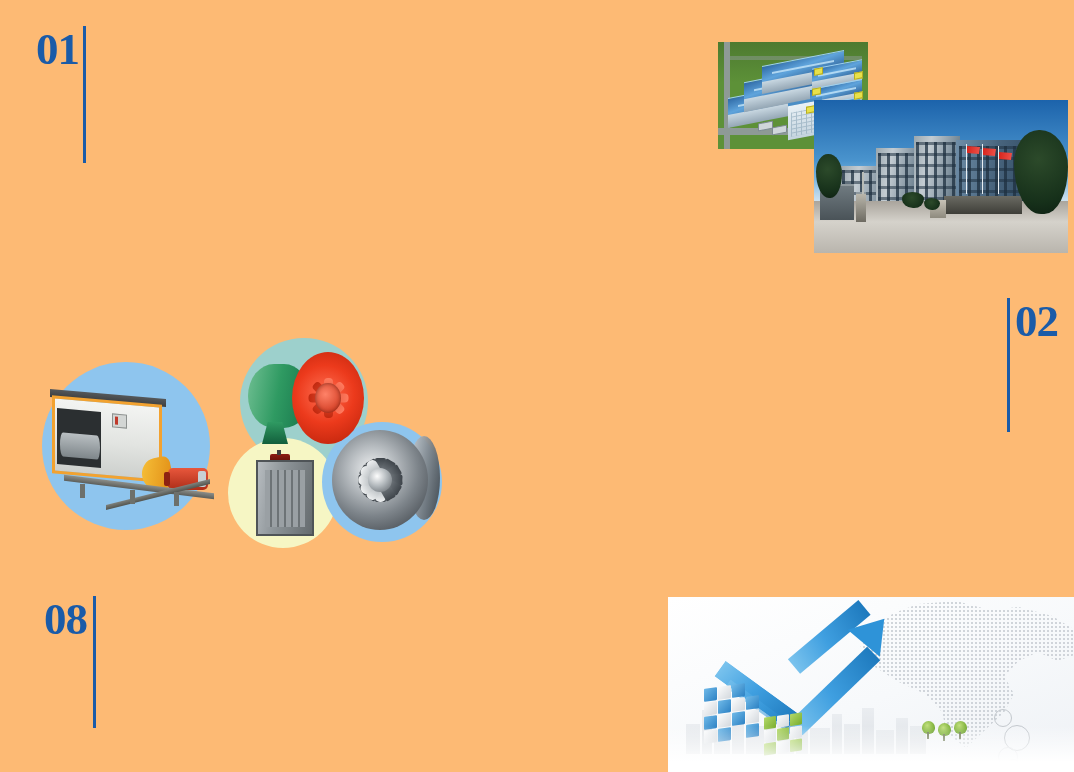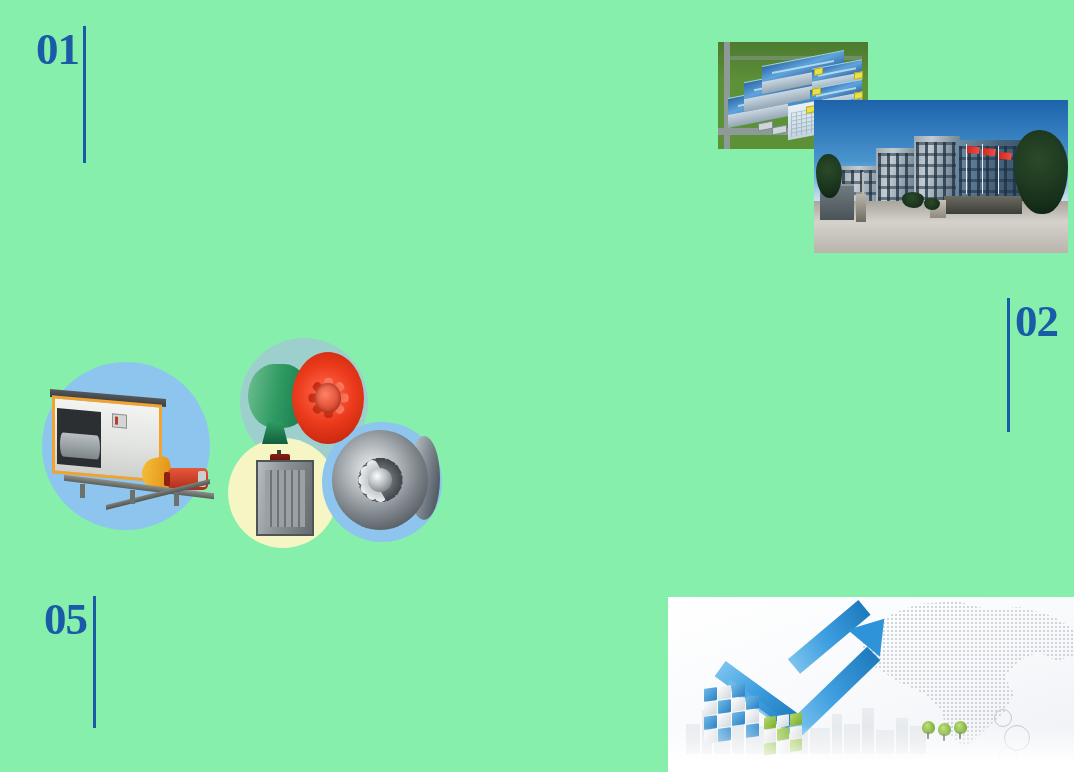--- a/index.html
+++ b/index.html
@@ -8,21 +8,21 @@
     padding: 0;
     background: #ffffff;
   }
   body {
     font-family: "Liberation Sans", sans-serif;
   }
   #page {
     position: relative;
     width: 1074px;
     height: 772px;
-    background: #86efac;
+    background: #fdba74;
     overflow: hidden;
   }
 
   
   .marker {
     position: absolute;
     display: flex;
     align-items: flex-start;
   }
   .marker-num {
@@ -459,21 +459,21 @@
     <span class="marker-num">01</span>
     <span class="marker-rule"></span>
   </div>
 
   <div class="marker" id="marker-02">
     <span class="marker-rule"></span>
     <span class="marker-num">02</span>
   </div>
 
   <div class="marker" id="marker-03">
-    <span class="marker-num">05</span>
+    <span class="marker-num">08</span>
     <span class="marker-rule"></span>
   </div>
 
   <div class="photo" id="photo-factory-rendering">
     <div class="fr-road h" style="top:86px;"></div>
     <div class="fr-road v" style="left:6px;"></div>
     <div class="fr-road h" style="top:14px; left:8px; width:136px; height:4px; opacity:.5;"></div>
 
     <div class="bld" style="left:10px; top:48px; width:82px; height:30px;">
       <div class="bld-roof" style="height:18px;"></div>

